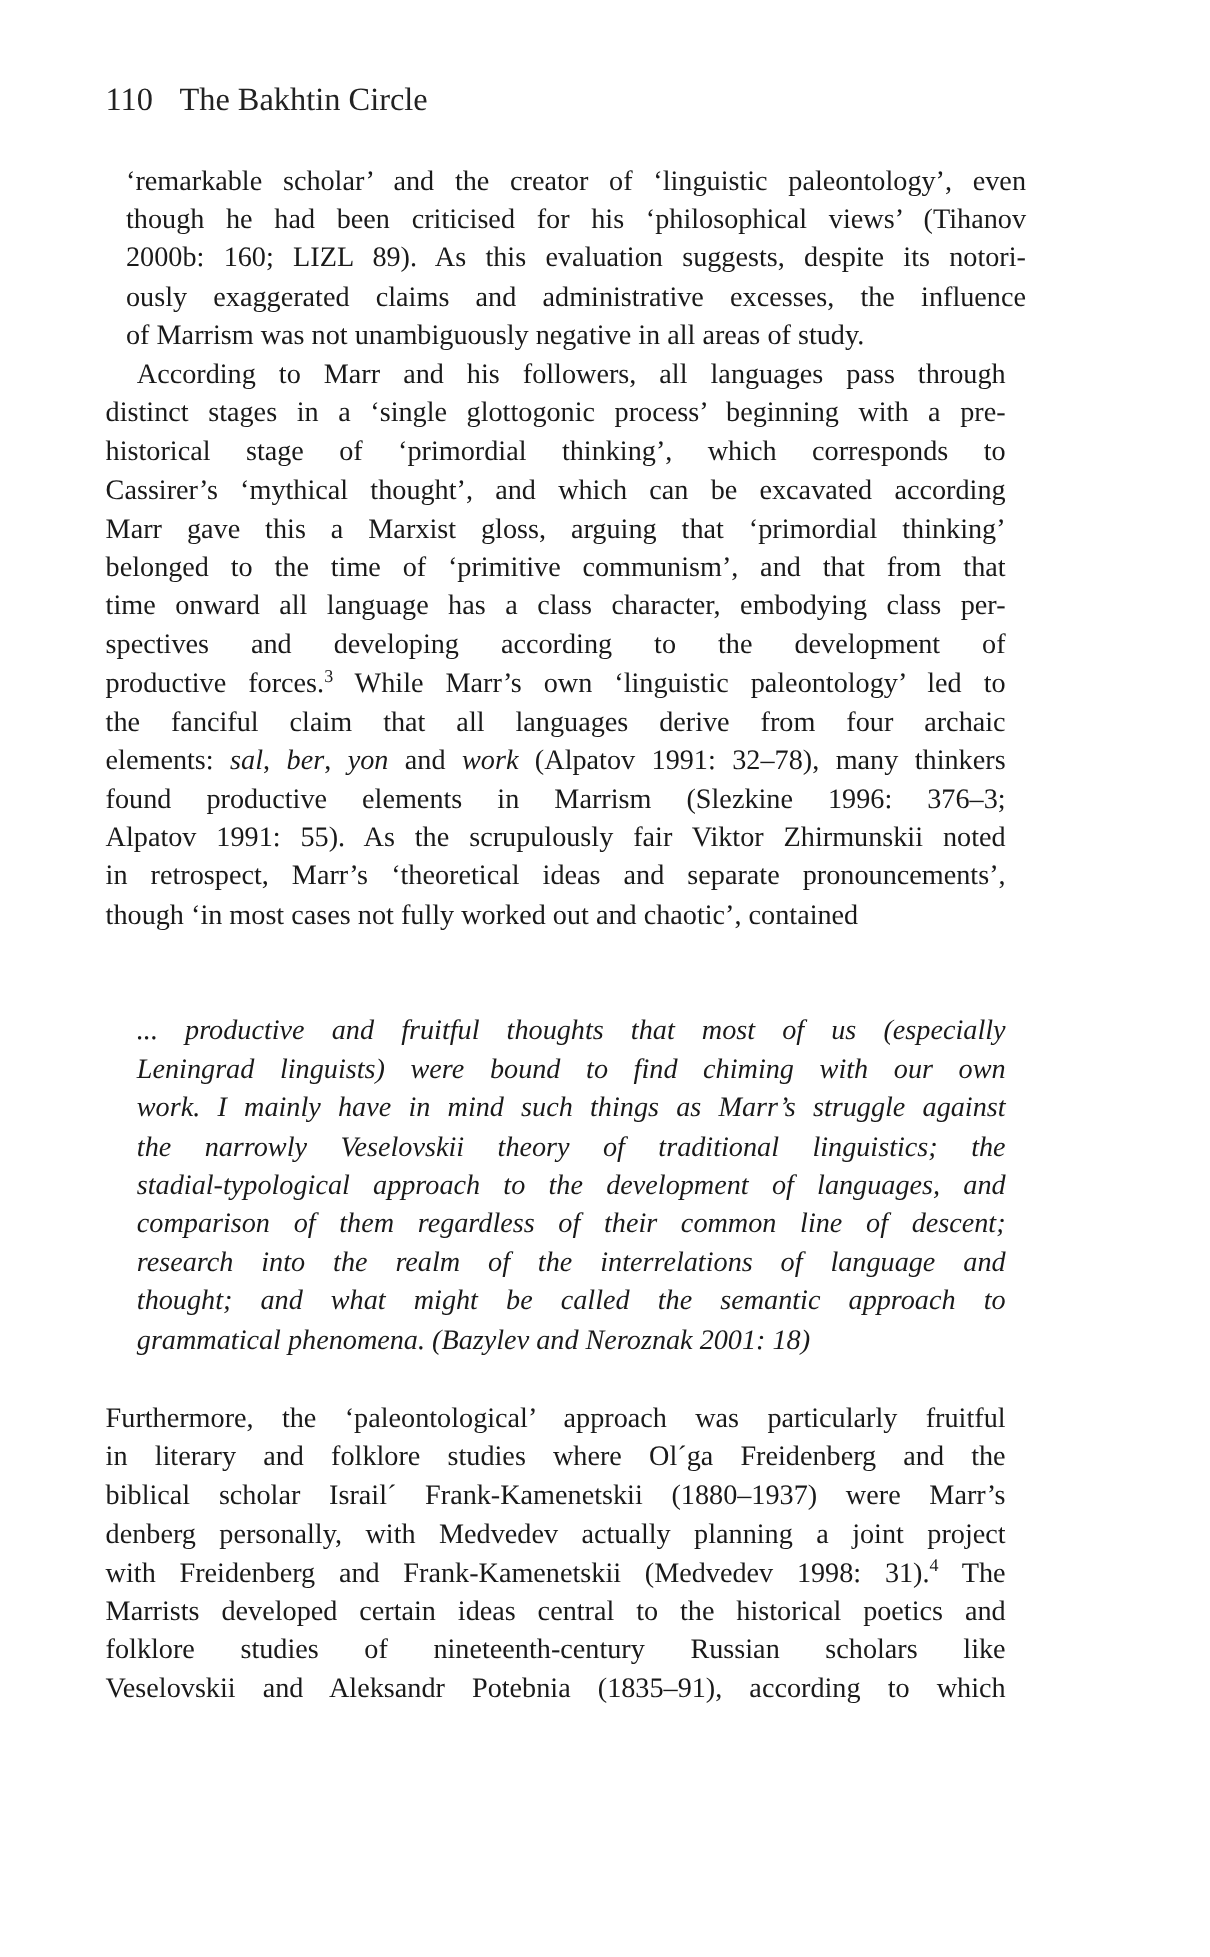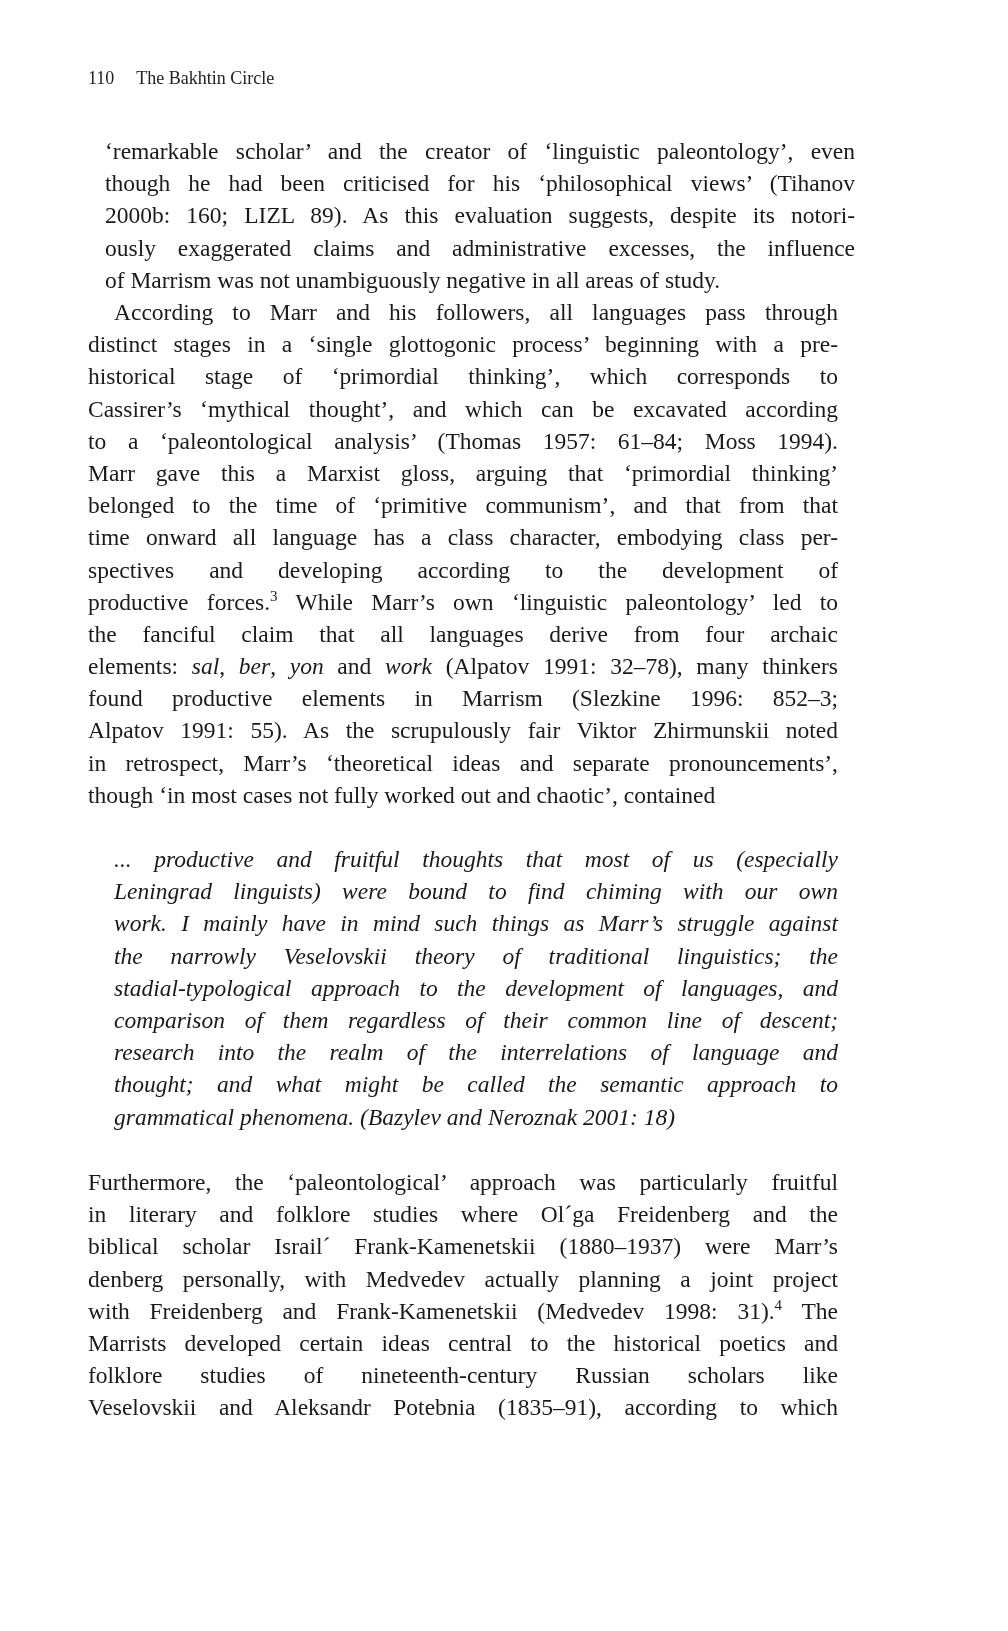--- a/index.html
+++ b/index.html
@@ -1,19 +1,19 @@
 <!DOCTYPE html>
 <html><head>
 <meta charset="utf-8">
 <style>
   html, body { margin: 0; padding: 0; background: #ffffff; }
   body { width: 1008px; height: 1631px; position: relative; overflow: hidden; }
   .page { position: absolute; left: 0; top: 0; width: 1008px; height: 1631px; background: #ffffff; color: #1a1a1a;
           font-family: "Liberation Serif", "DejaVu Serif", serif; }
-  .header { position: absolute; left: 88px; top: 68px; font-size: 18px; color: #222; white-space: nowrap; }
+  .header { position: absolute; left: 88px; top: 68px; font-size: 27px; color: #222; white-space: nowrap; }
   .header .num { margin-right: 22px; }
   .block { position: absolute; left: 88px; width: 750px; }
   .line { display: block; height: 32.2px; line-height: 32.2px; font-size: 23.5px; white-space: nowrap;
           text-align: justify; text-align-last: justify; overflow: visible; }
   .line.last { text-align-last: left; }
   .line.indent { padding-left: 26px; box-sizing: border-box; }
   .quote { left: 114px; width: 724px; font-style: italic; }
   sup { font-size: 15px; line-height: 0; vertical-align: 9px; }
   i { font-style: italic; }
 </style>
@@ -32,29 +32,28 @@
     <span class="line">2000b: 160; LIZL 89). As this evaluation suggests, despite its notori-</span>
     <span class="line">ously exaggerated claims and administrative excesses, the influence</span>
     <span class="line last">of Marrism was not unambiguously negative in all areas of study.</span>
   </div>
 
   <div class="block" style="top:296px;">
     <span class="line indent">According to Marr and his followers, all languages pass through</span>
     <span class="line">distinct stages in a ‘single glottogonic process’ beginning with a pre-</span>
     <span class="line">historical stage of ‘primordial thinking’, which corresponds to</span>
     <span class="line">Cassirer’s ‘mythical thought’, and which can be excavated according</span>
-    <span class="line">to a ‘paleontological analysis’ (Thomas 1957: 61–84; Moss 1994).</span>
     <span class="line">Marr gave this a Marxist gloss, arguing that ‘primordial thinking’</span>
     <span class="line">belonged to the time of ‘primitive communism’, and that from that</span>
     <span class="line">time onward all language has a class character, embodying class per-</span>
     <span class="line">spectives and developing according to the development of</span>
     <span class="line"><span>productive forces.</span><sup>3</sup><span> While Marr’s own ‘linguistic paleontology’ led to</span></span>
     <span class="line">the fanciful claim that all languages derive from four archaic</span>
     <span class="line"><span>elements: </span><i>sal</i><span>, </span><i>ber</i><span>, </span><i>yon</i><span> and </span><i>work</i><span> (Alpatov 1991: 32–78), many thinkers</span></span>
-    <span class="line">found productive elements in Marrism (Slezkine 1996: 852–3;</span>
+    <span class="line">found productive elements in Marrism (Slezkine 1996: 376–3;</span>
     <span class="line">Alpatov 1991: 55). As the scrupulously fair Viktor Zhirmunskii noted</span>
     <span class="line">in retrospect, Marr’s ‘theoretical ideas and separate pronouncements’,</span>
     <span class="line last">though ‘in most cases not fully worked out and chaotic’, contained</span>
   </div>
 
   <div class="block quote" style="top:843px;">
     <span class="line">... productive and fruitful thoughts that most of us (especially</span>
     <span class="line">Leningrad linguists) were bound to find chiming with our own</span>
     <span class="line">work. I mainly have in mind such things as Marr’s struggle against</span>
     <span class="line">the narrowly Veselovskii theory of traditional linguistics; the</span>

